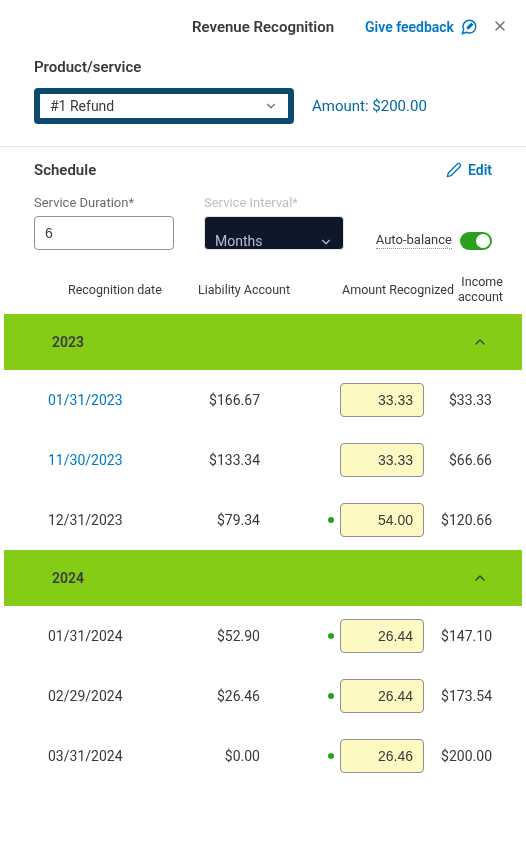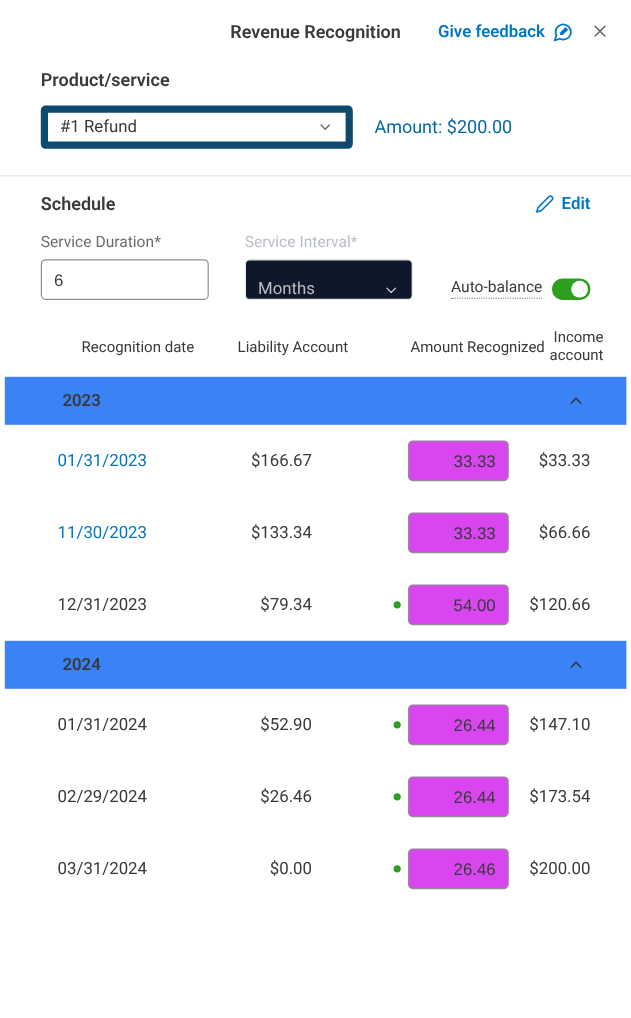--- a/index.html
+++ b/index.html
@@ -175,26 +175,26 @@
       grid-template-columns: 130px 120px 140px 1fr;
       padding: 6px 34px 10px;
       font-size: 12.5px;
       color: #393A3D;
       align-items: center;
       margin-left: 34px;
     }
     .thead .th:nth-child(3) { text-align: right; padding-right: 4px;}
     .thead .th:nth-child(4) { text-align: right; }
     .year-band {
-      background: #3b82f6;
+      background: #84cc16;
       display: flex;
       align-items: center;
       justify-content: space-between;
       padding: 0 34px;
-      height: 40px;
+      height: 56px;
       cursor: pointer;
       margin: 0 4px;
     }
     .year-label {
       font-weight: 600;
       font-size: 14px;
       color: #393A3D;
       padding-left: 14px;
     }
     .row {
@@ -211,21 +211,21 @@
     .row .inc { text-align: right; color: #393A3D;}
     .amount-input {
       width: 84px;
       height: 34px;
       border: 1px solid #8D9096;
       border-radius: 4px;
       padding: 0 10px;
       font-size: 14px;
       color: #393A3D;
       text-align: right;
-      background: #d946ef;
+      background: #fef9c3;
     }
     .dot {
       width: 6px;
       height: 6px;
       background: #2CA01C;
       border-radius: 50%;
       flex-shrink: 0;
     }
     .dot.invisible { visibility: hidden; }
     svg { display: block; }

